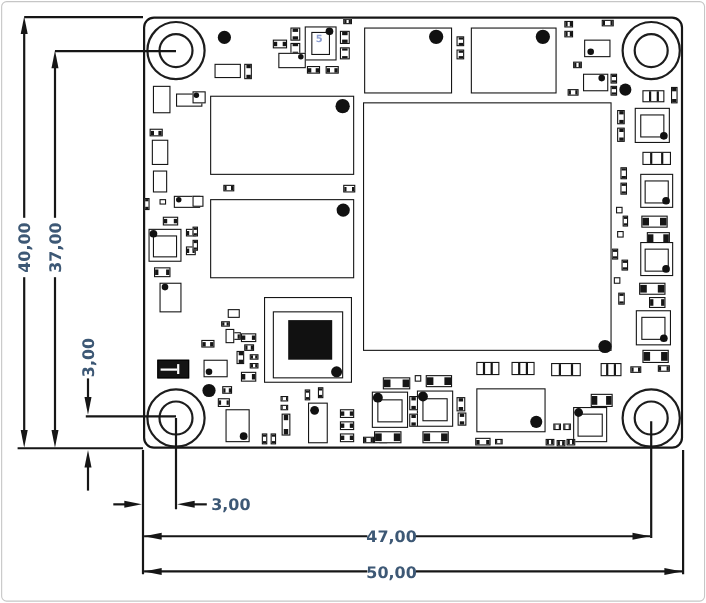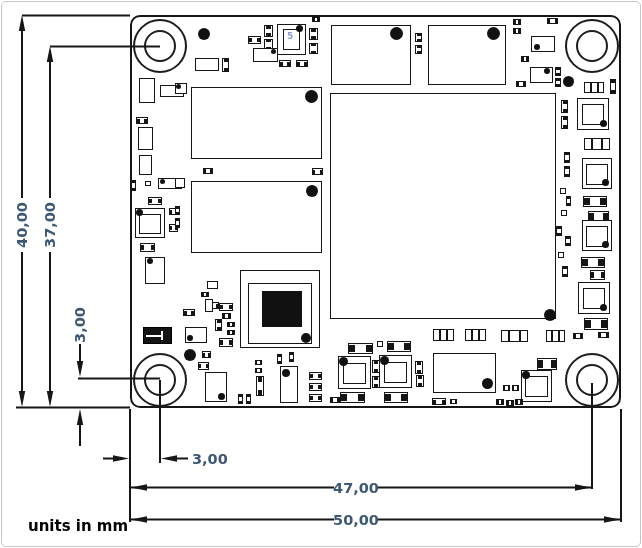--- a/index.html
+++ b/index.html
@@ -260,14 +260,13 @@
 
     <g>
       <path class="dl" d="M131,519.5 H334"></path>
       <path class="dl" d="M378,519.5 H620"></path>
       <polygon class="ah" points="131,519.5 147,516.3 147,522.7"></polygon>
       <polygon class="ah" points="620,519.5 604,516.3 604,522.7"></polygon>
       <text class="dimtxt" x="356" y="525" text-anchor="middle">50,00</text>
     </g>
   </svg>
 
-  <div class="units">units in mm</div>
 </div>
 
 </body></html>

